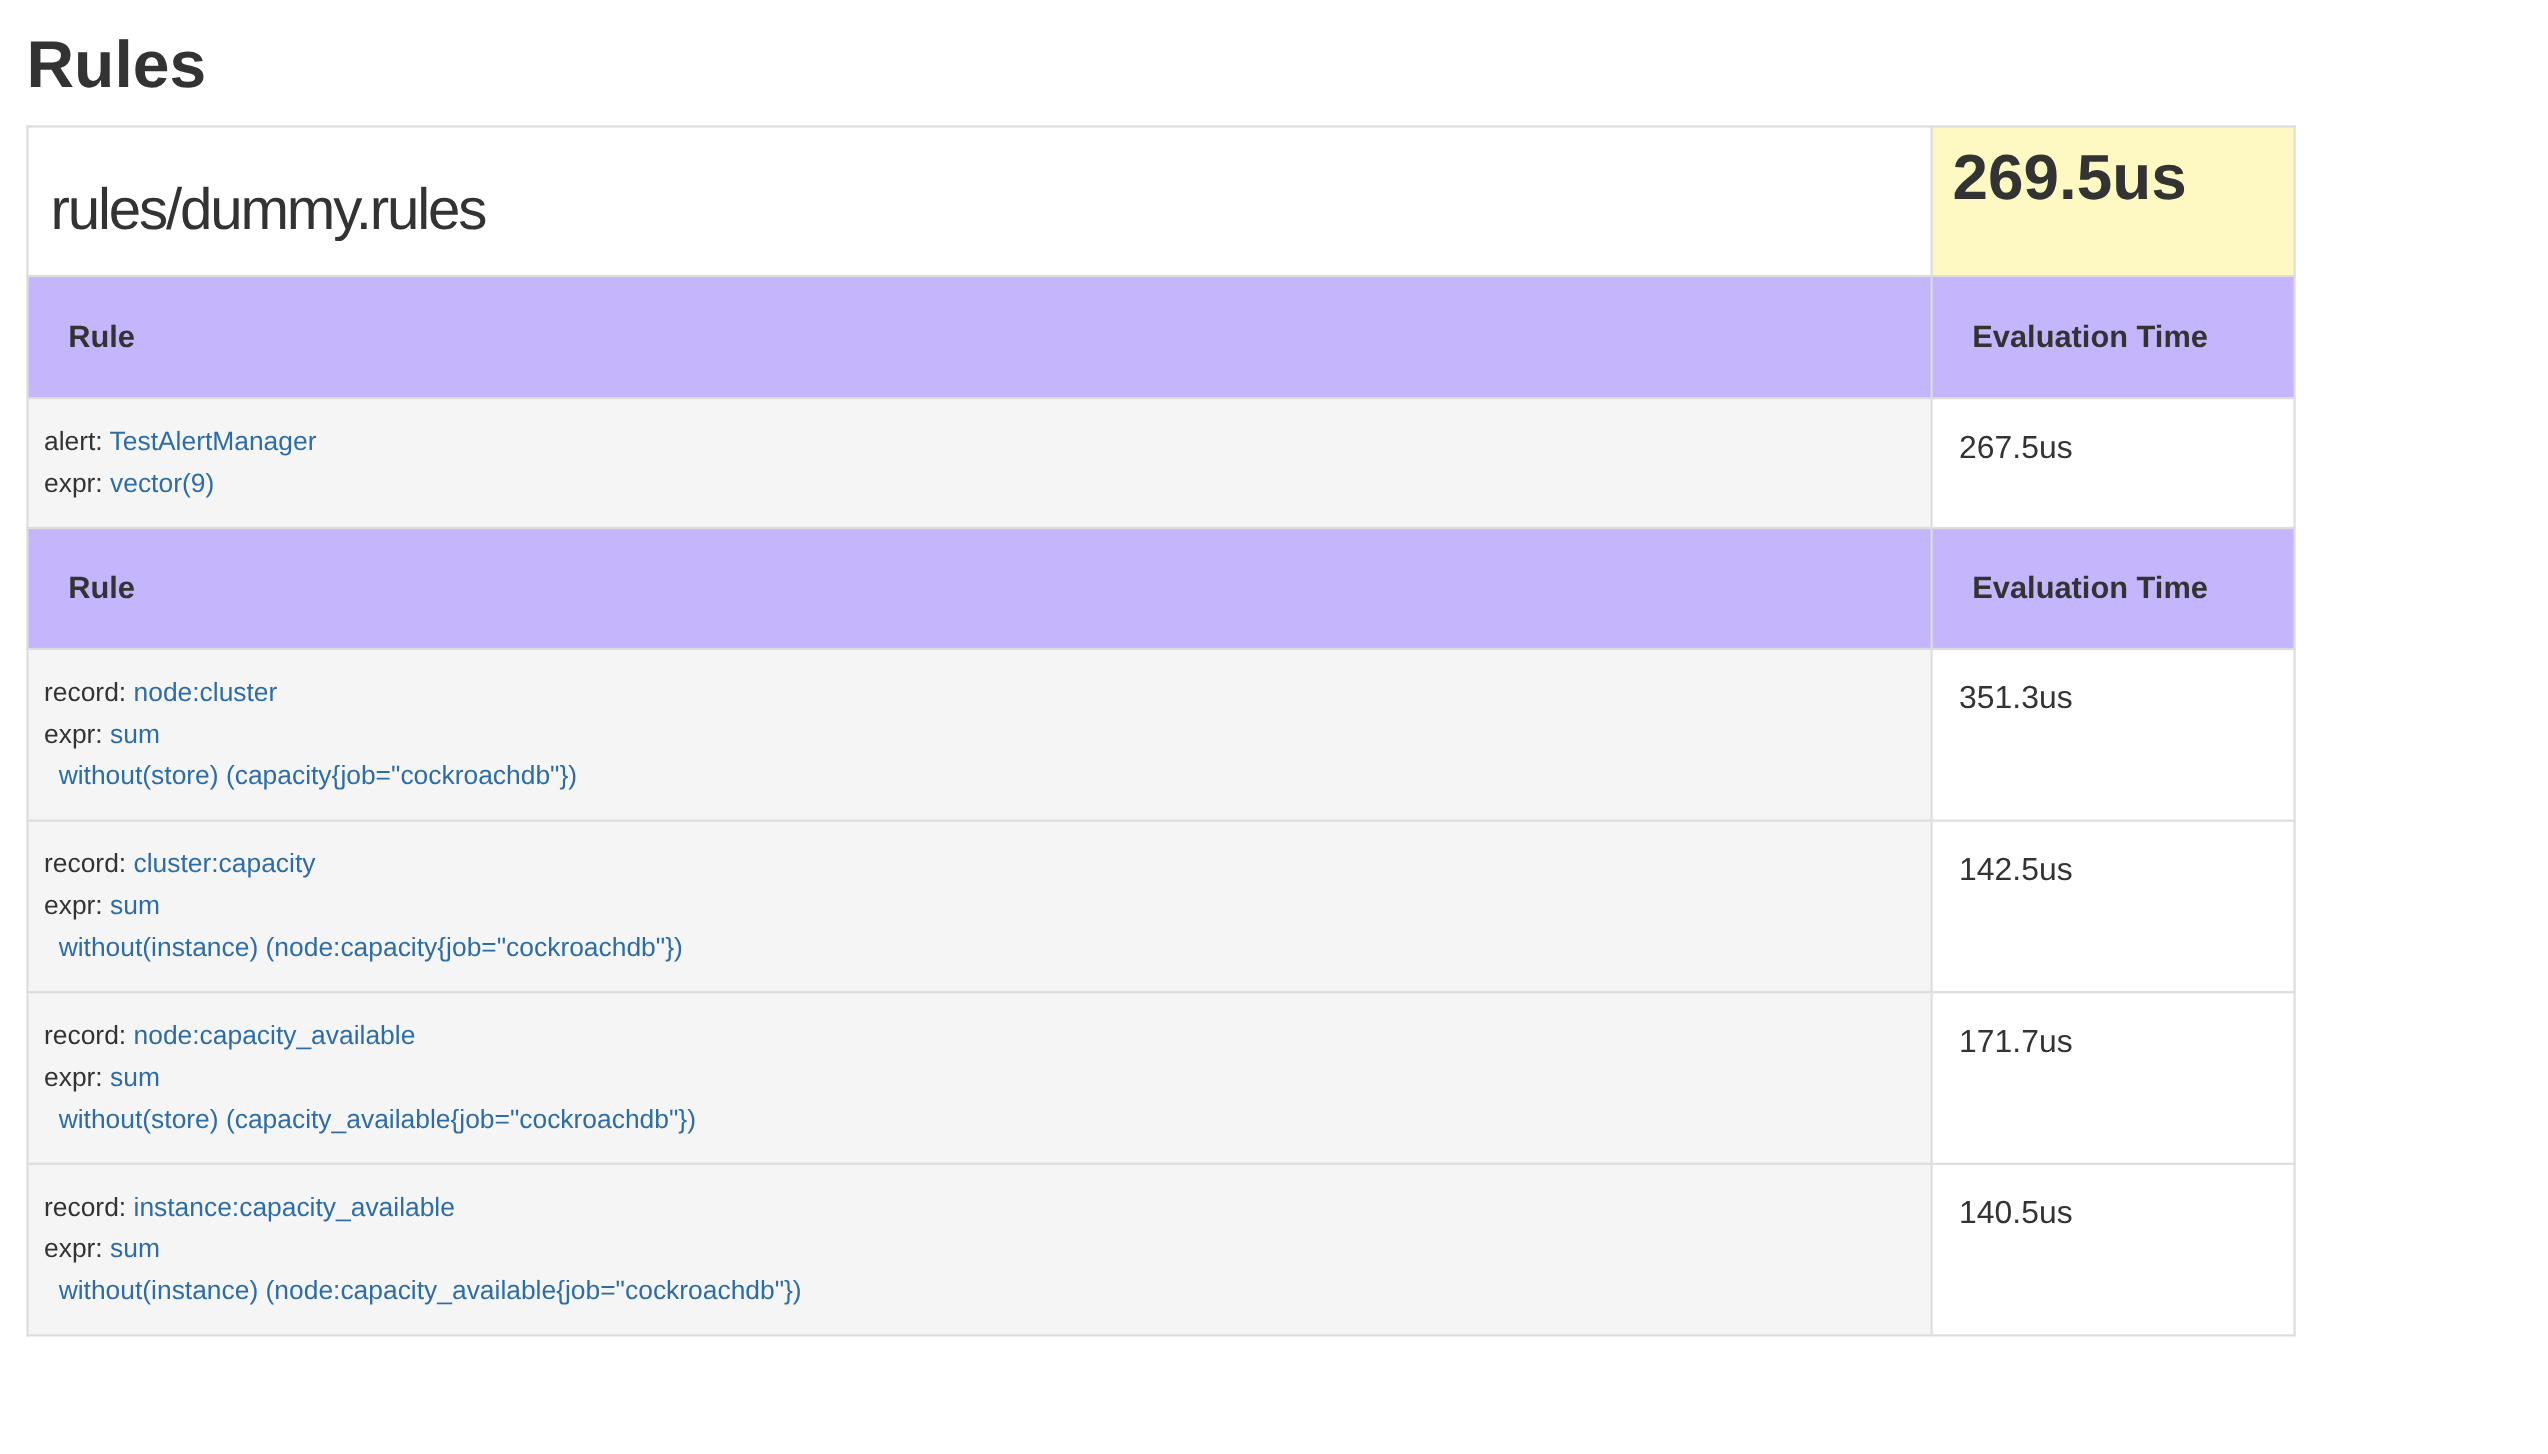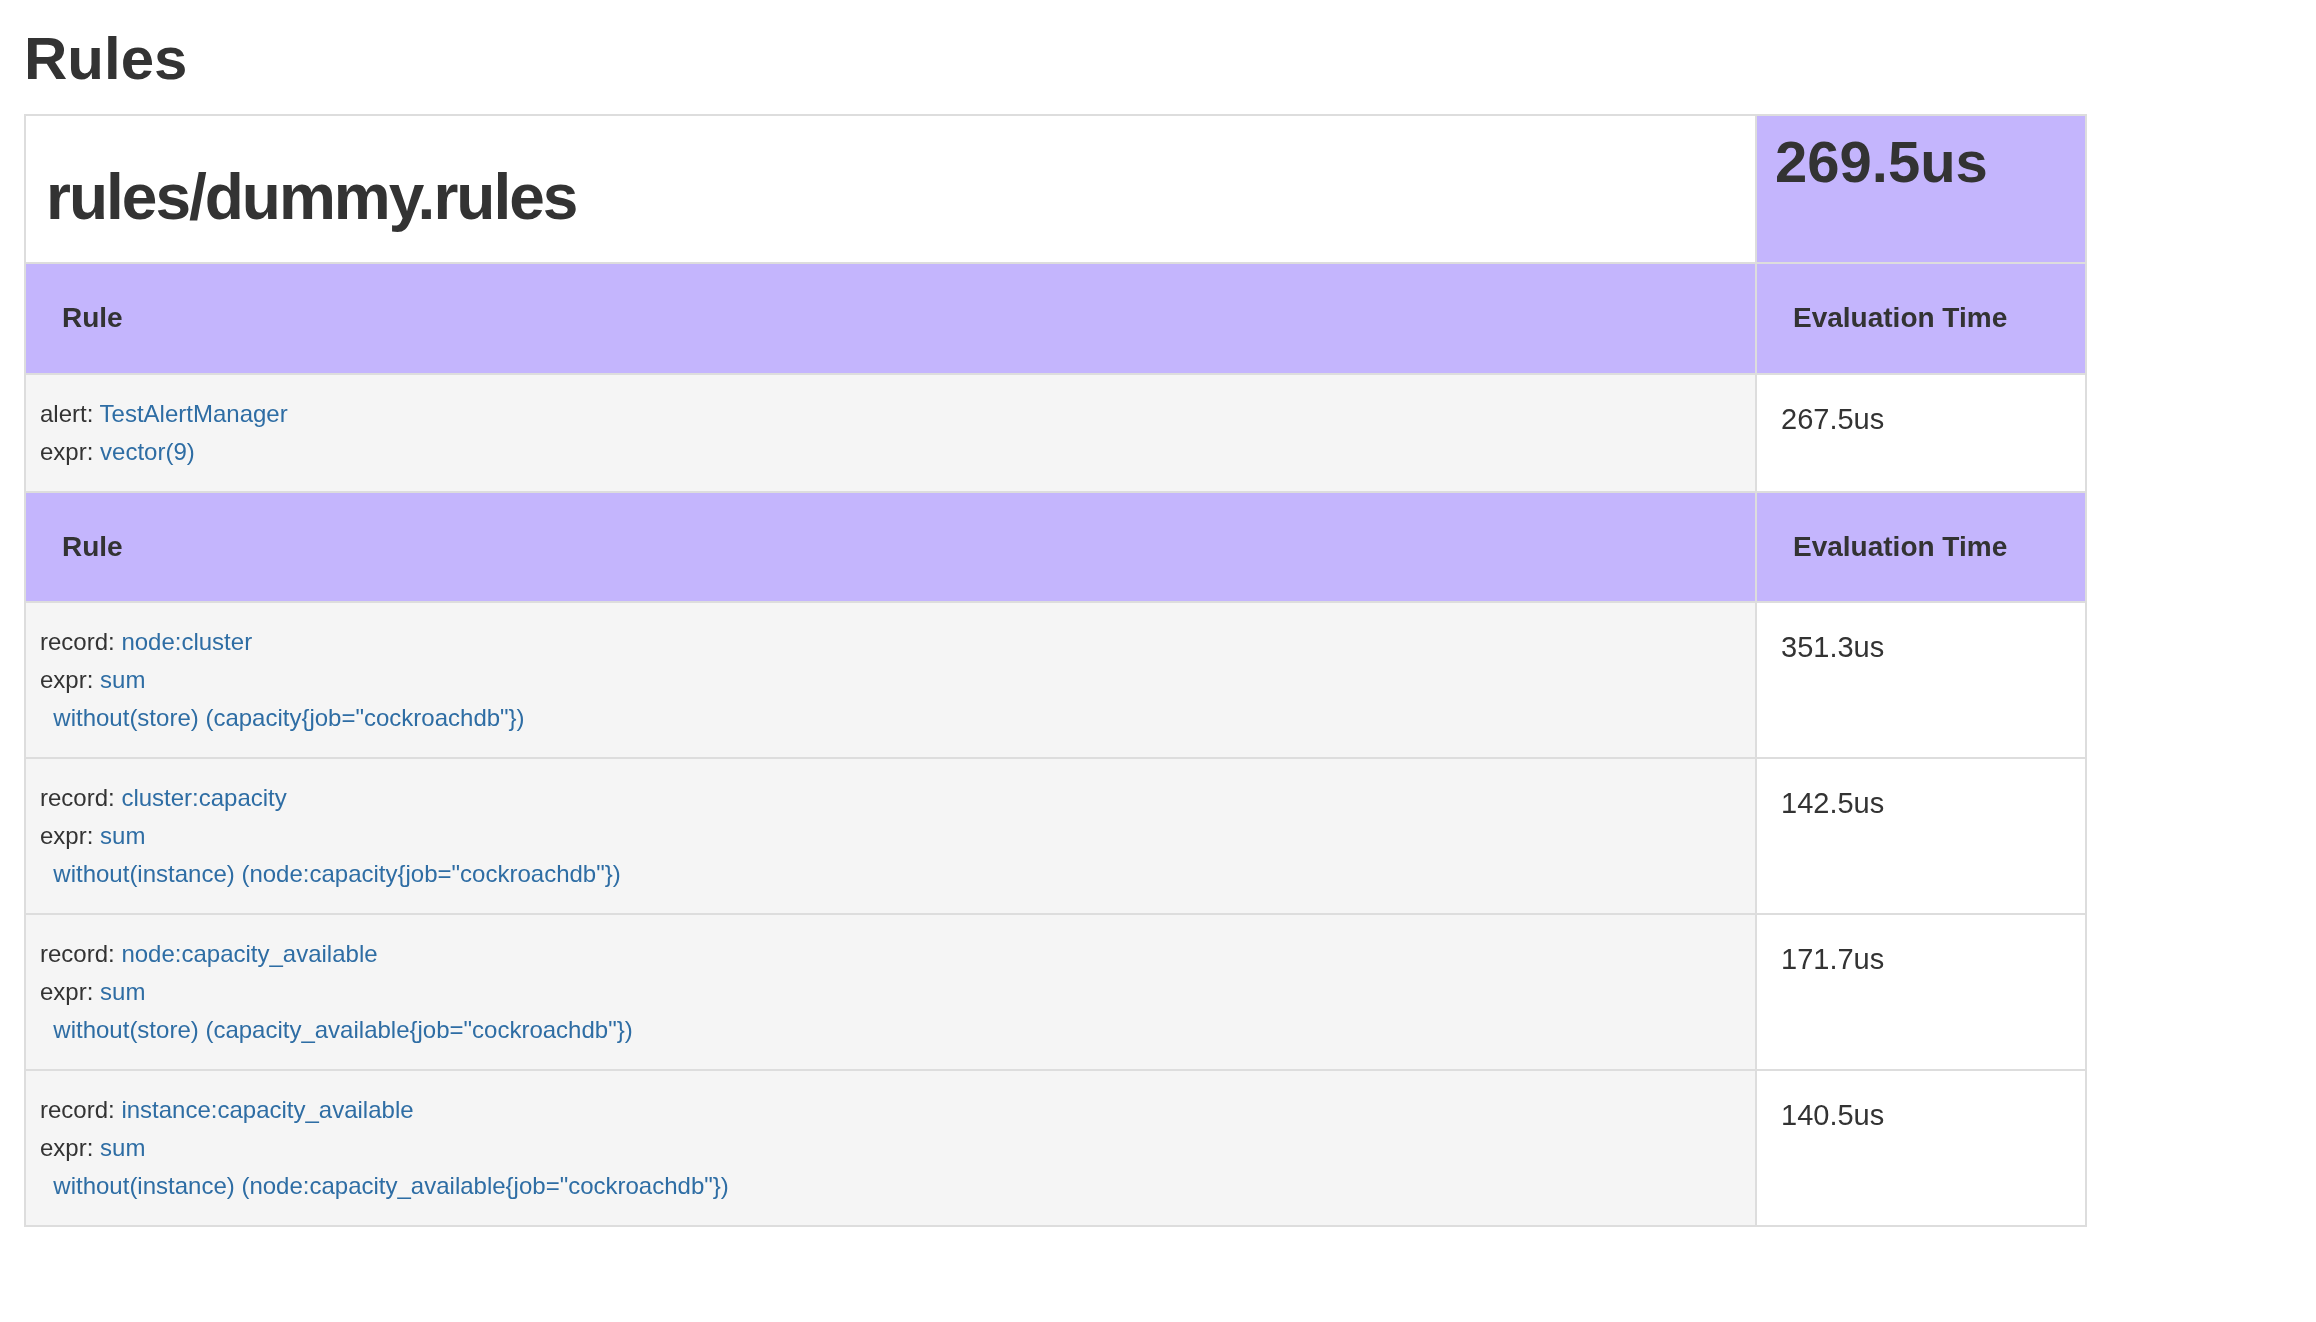--- a/index.html
+++ b/index.html
@@ -28,29 +28,29 @@
   .rules-table td {
     border: 2px solid var(--border, #ddd);
     vertical-align: top;
     box-sizing: border-box;
   }
   col.col-rule { width: auto; }
   col.col-time { width: 330px; }
 
   .group-name-cell { padding: 14px 20px; background: #fff; }
   .group-name {
-    font-size: 64px;
-    font-weight: 700;
+    font-size: 53px;
+    font-weight: 400;
     letter-spacing: -2px;
     color: var(--text, #333);
     margin: 32px 0 16px 0;
     line-height: 1.1;
     white-space: nowrap;
   }
-  .group-time-cell { padding: 14px 18px; vertical-align: middle; background: #c4b5fd; }
+  .group-time-cell { padding: 14px 18px; vertical-align: middle; background: #fef9c3; }
   .group-time {
     font-size: 58px;
     font-weight: 700;
     color: var(--text, #333);
     line-height: 1.1;
     white-space: nowrap;
   }
 
   .col-header-cell {
     padding: 36px;

